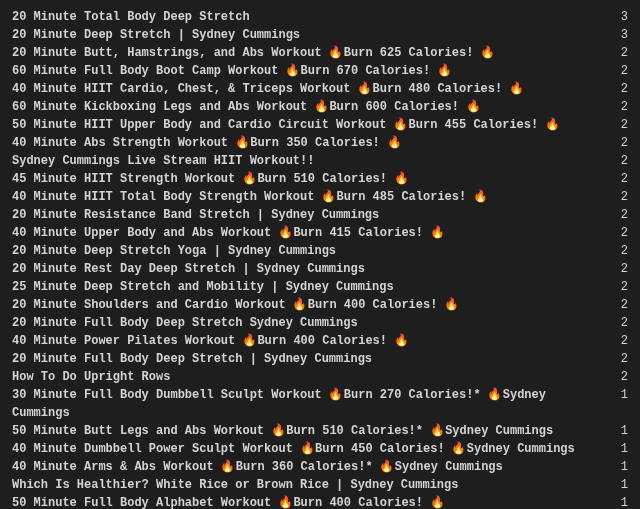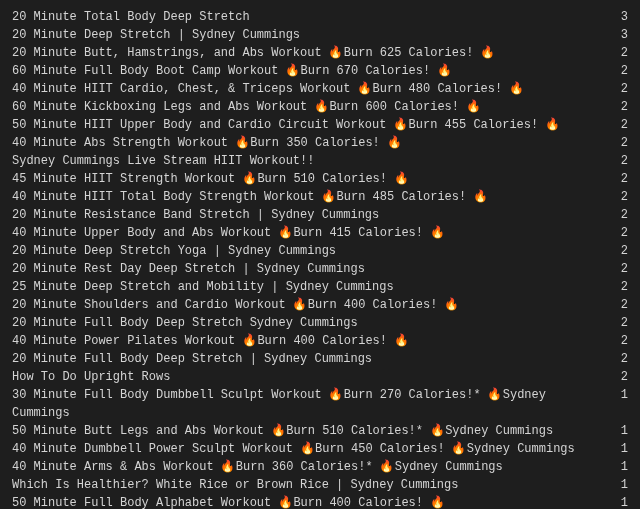--- a/index.html
+++ b/index.html
@@ -23,20 +23,21 @@
       word-break: break-word;
     }
     .line {
       display: flex;
       justify-content: space-between;
       padding: 0 2px;
     }
     .line-text {
       color: #d4d4d4;
       flex: 1;
+      font-weight: bold;
     }
     .line-num {
       color: #d4d4d4;
       margin-left: 10px;
       min-width: 14px;
       text-align: right;
     }
   </style>
 </head>
 <body>

